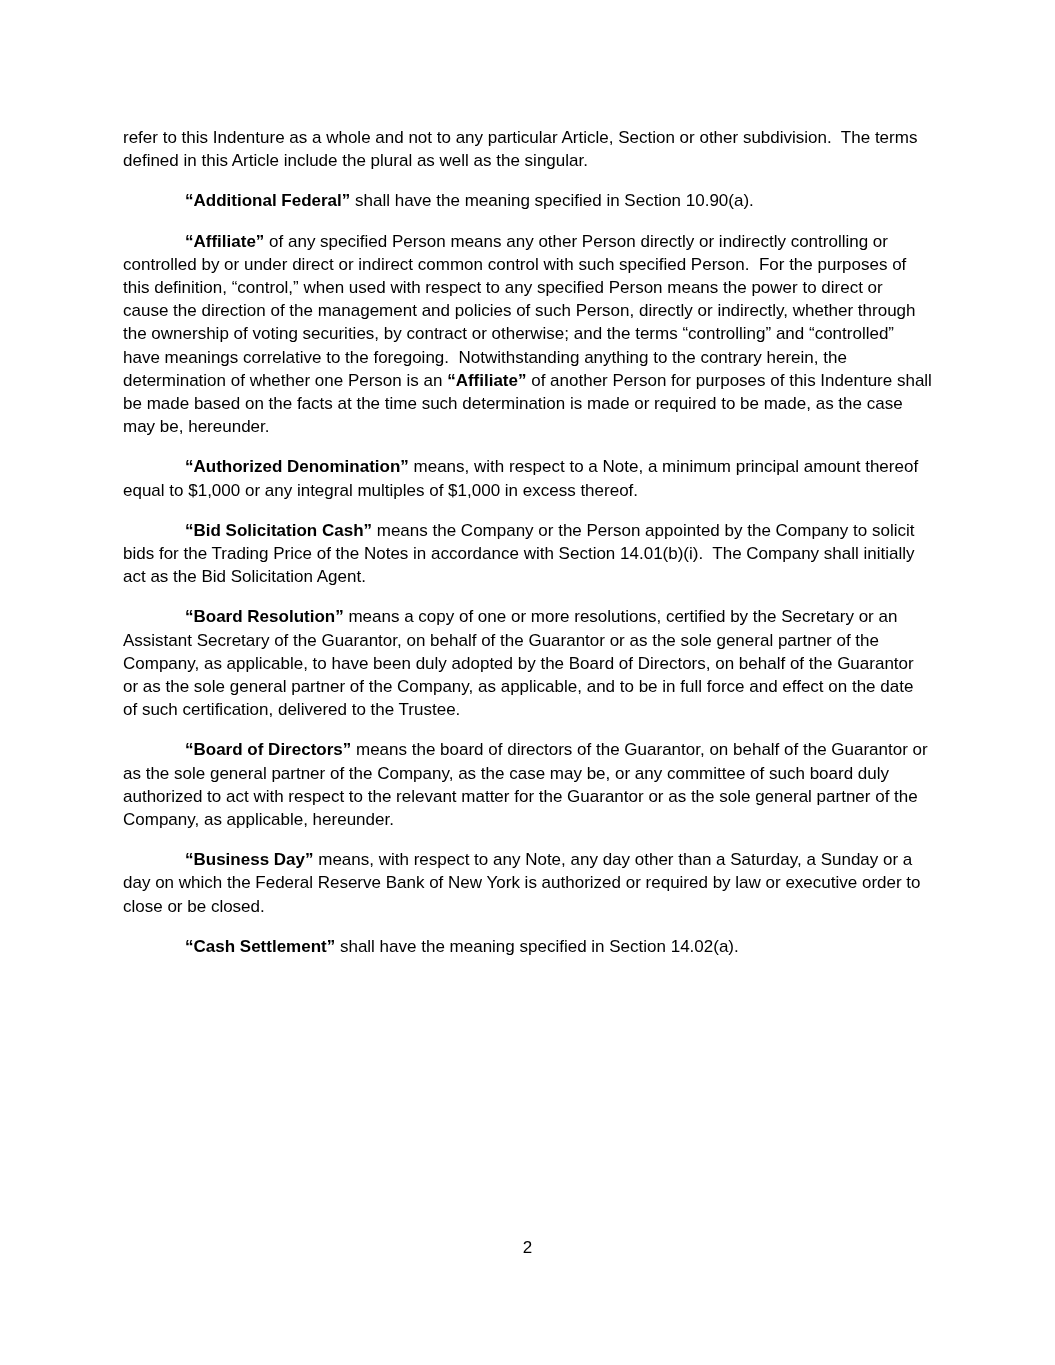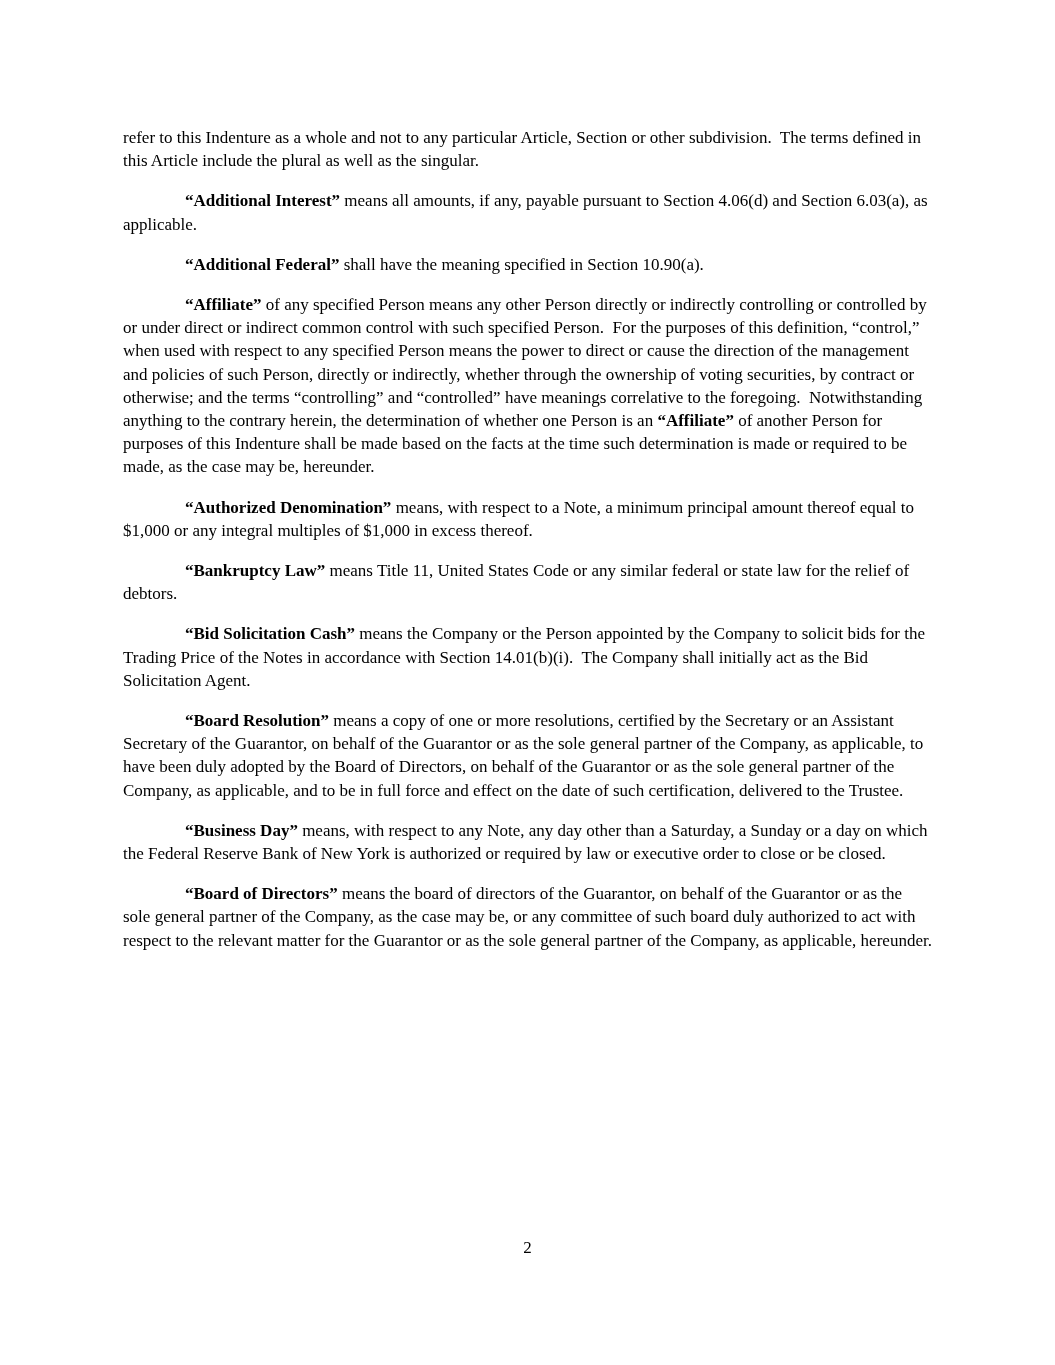--- a/index.html
+++ b/index.html
@@ -6,21 +6,21 @@
     margin: 0;
     padding: 0;
     background: #ffffff;
   }
   .page {
     position: relative;
     width: 1055px;
     height: 1365px;
     background: #ffffff;
     color: #000000;
-    font-family: Liberation Serif, serif;
+    font-family: Liberation Sans, sans-serif;
     font-size: 17px;
     line-height: 23.2px;
     overflow: hidden;
   }
   .content {
     position: absolute;
     top: 126px;
     left: 123px;
     width: 809px;
   }
@@ -42,24 +42,23 @@
     width: 100%;
     text-align: center;
   }
 </style>
 </head>
 <body>
 
 <div class="page">
   <div class="content">
       <p class="para"><span>refer to this Indenture as a whole and not to any particular Article, Section or other subdivision.  The terms defined in this Article include the plural as well as the singular.</span></p>
-      <p class="para indent"><b>“Additional Interest”</b><span> means all amounts, if any, payable pursuant to Section 4.06(d) and Section 6.03(a), as applicable.</span></p>
       <p class="para indent"><b>“Additional Federal”</b><span> shall have the meaning specified in Section 10.90(a).</span></p>
       <p class="para indent"><b>“Affiliate”</b><span> of any specified Person means any other Person directly or indirectly controlling or controlled by or under direct or indirect common control with such specified Person.  For the purposes of this definition, “control,” when used with respect to any specified Person means the power to direct or cause the direction of the management and policies of such Person, directly or indirectly, whether through the ownership of voting securities, by contract or otherwise; and the terms “controlling” and “controlled” have meanings correlative to the foregoing.  Notwithstanding anything to the contrary herein, the determination of whether one Person is an </span><b>“Affiliate”</b><span> of another Person for purposes of this Indenture shall be made based on the facts at the time such determination is made or required to be made, as the case may be, hereunder.</span></p>
       <p class="para indent"><b>“Authorized Denomination”</b><span> means, with respect to a Note, a minimum principal amount thereof equal to $1,000 or any integral multiples of $1,000 in excess thereof.</span></p>
-      <p class="para indent"><b>“Bankruptcy Law”</b><span> means Title 11, United States Code or any similar federal or state law for the relief of debtors.</span></p>
       <p class="para indent"><b>“Bid Solicitation Cash”</b><span> means the Company or the Person appointed by the Company to solicit bids for the Trading Price of the Notes in accordance with Section 14.01(b)(i).  The Company shall initially act as the Bid Solicitation Agent.</span></p>
       <p class="para indent"><b>“Board Resolution”</b><span> means a copy of one or more resolutions, certified by the Secretary or an Assistant Secretary of the Guarantor, on behalf of the Guarantor or as the sole general partner of the Company, as applicable, to have been duly adopted by the Board of Directors, on behalf of the Guarantor or as the sole general partner of the Company, as applicable, and to be in full force and effect on the date of such certification, delivered to the Trustee.</span></p>
+      <p class="para indent"><b>“Board of Directors”</b><span> means the board of directors of the Guarantor, on behalf of the Guarantor or as the sole general partner of the Company, as the case may be, or any committee of such board duly authorized to act with respect to the relevant matter for the Guarantor or as the sole general partner of the Company, as applicable, hereunder.</span></p>
       <p class="para indent"><b>“Business Day”</b><span> means, with respect to any Note, any day other than a Saturday, a Sunday or a day on which the Federal Reserve Bank of New York is authorized or required by law or executive order to close or be closed.</span></p>
-      <p class="para indent"><b>“Board of Directors”</b><span> means the board of directors of the Guarantor, on behalf of the Guarantor or as the sole general partner of the Company, as the case may be, or any committee of such board duly authorized to act with respect to the relevant matter for the Guarantor or as the sole general partner of the Company, as applicable, hereunder.</span></p>
+      <p class="para indent"><b>“Cash Settlement”</b><span> shall have the meaning specified in Section 14.02(a).</span></p>
     </div>
   <div class="page-number">2</div>
 </div>
 
 </body></html>

